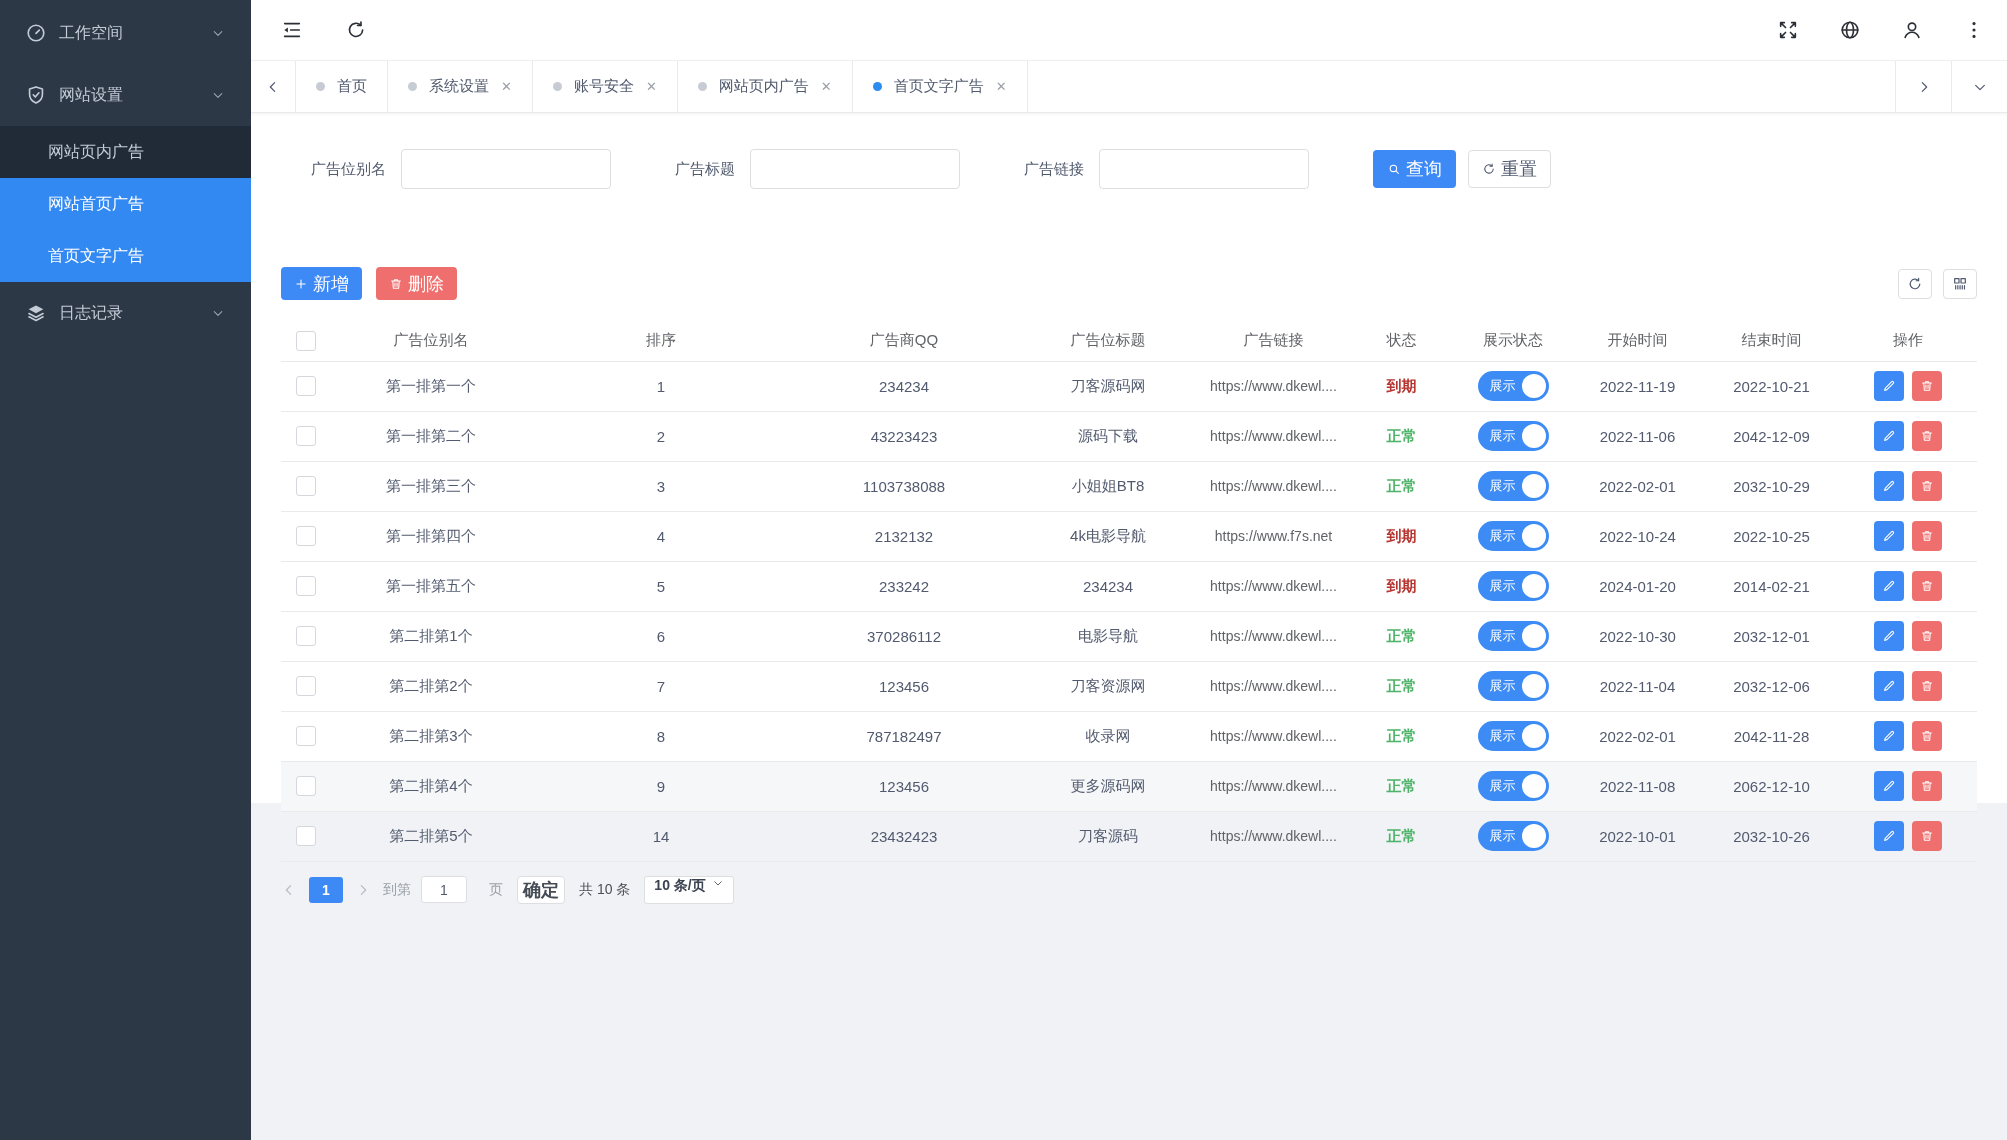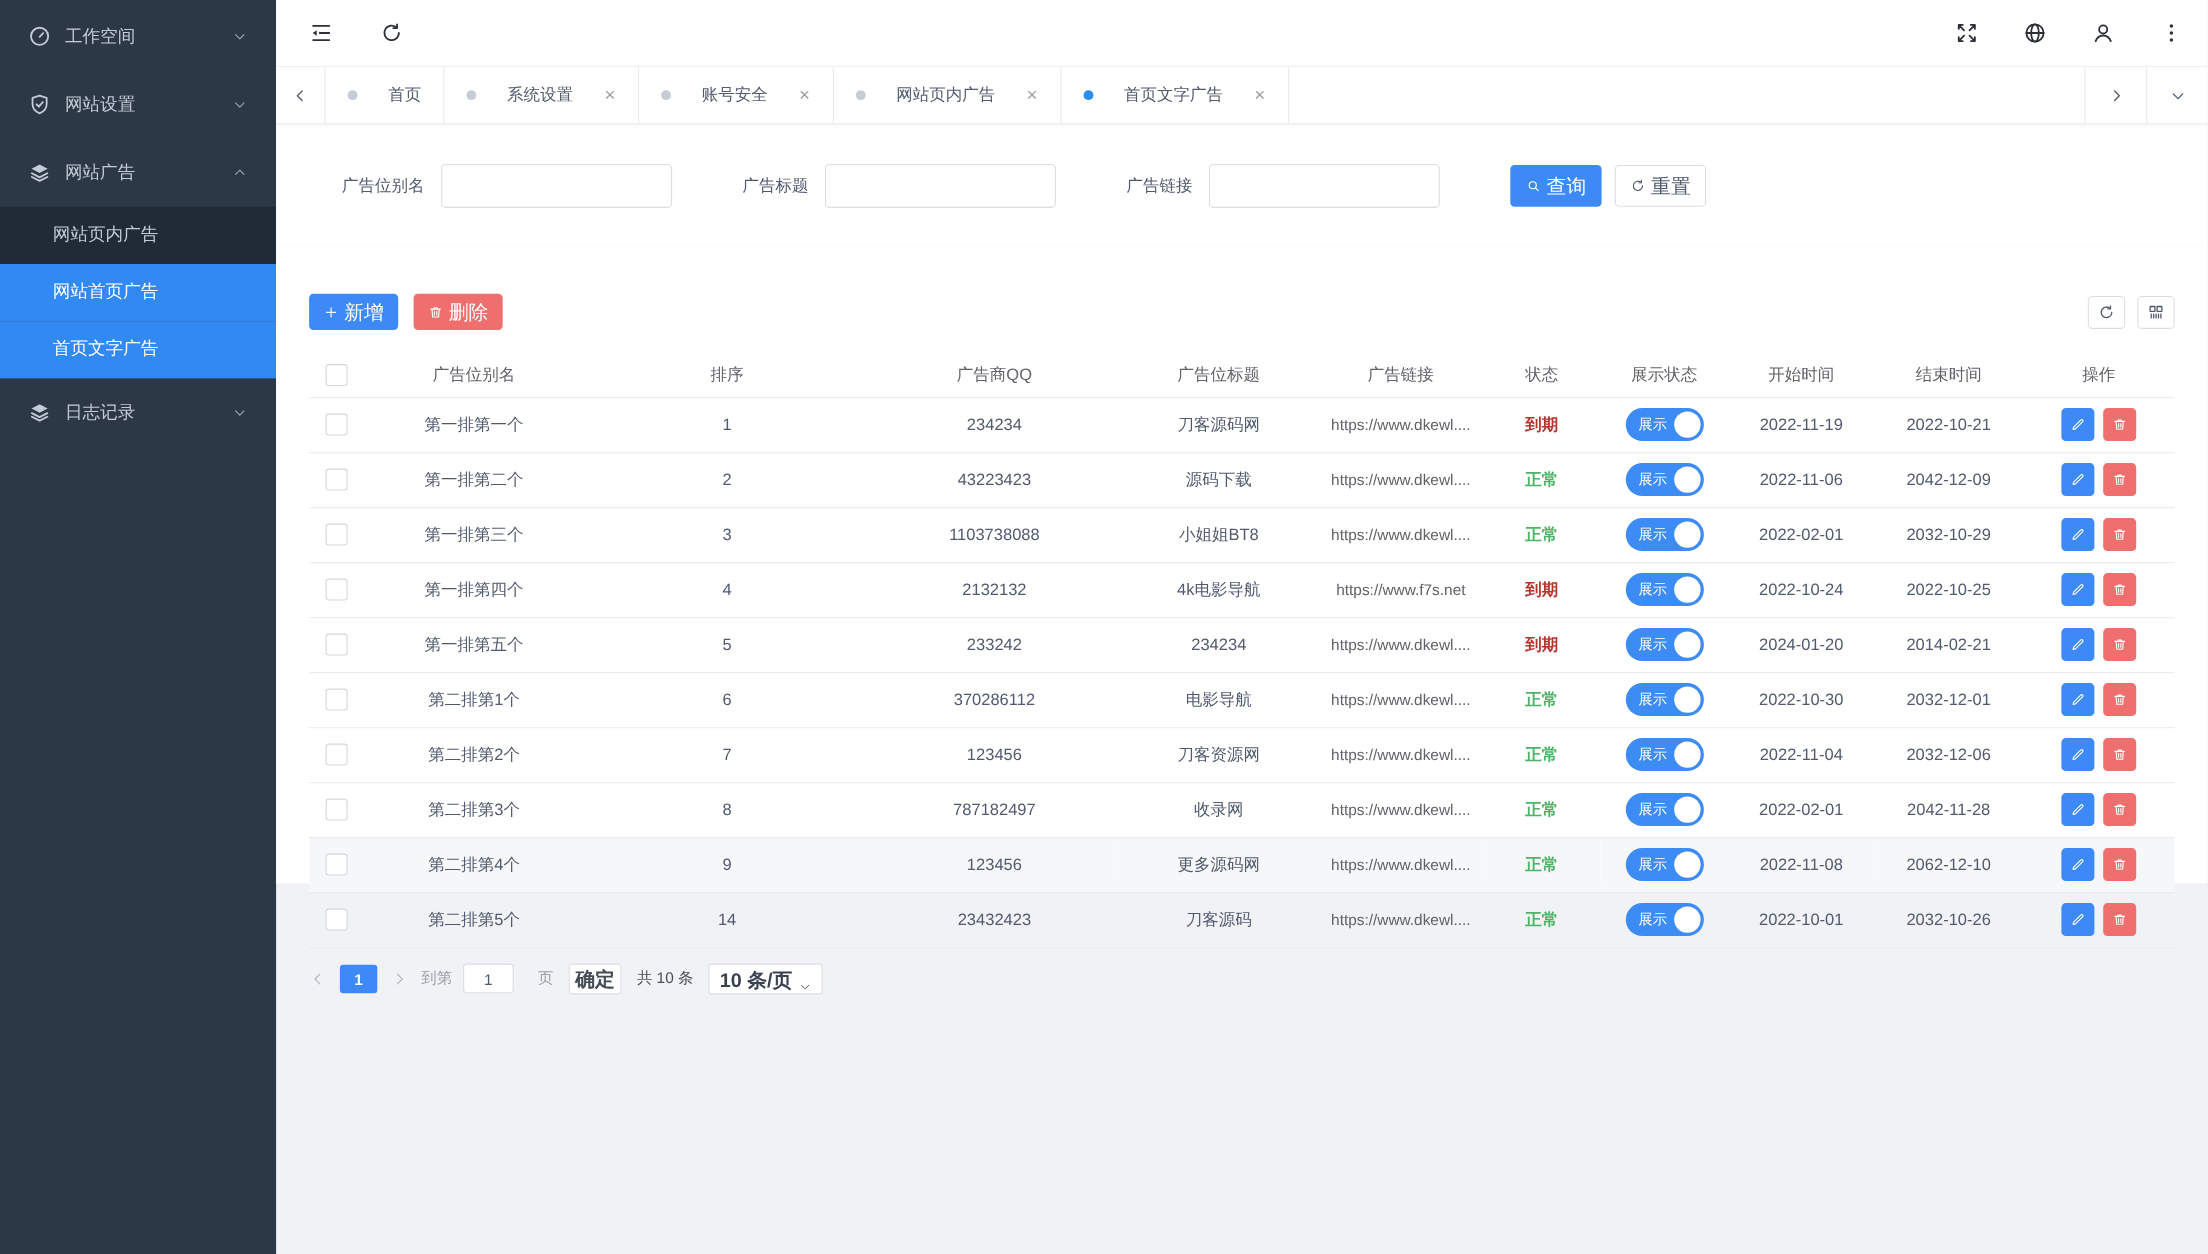--- a/index.html
+++ b/index.html
@@ -31,21 +31,21 @@
   .tb-group.left .tb-icon { margin-right:42px; }
   .tb-group.right .tb-icon { margin-left:40px; }
 
   
   .tabbar { height:53px; background:#fff; border-top:1px solid #f0f0f0; border-bottom:1px solid #e8eaec; display:flex; align-items:stretch; box-shadow:0 1px 3px rgba(0,0,0,.06); position:relative; z-index:2; }
   .tab-navbtn { width:45px; display:flex; align-items:center; justify-content:center; color:#515a6e; background:#fff; border:none; border-right:1px solid #e8eaec; cursor:pointer; }
   .tab-navbtn.bleft { border-right:1px solid #e8eaec; }
   .tab-navbtn.bright { border-left:1px solid #e8eaec; border-right:none; width:56px; }
   .tab-navbtn svg { width:16px; height:16px; }
   .tabs { display:flex; align-items:stretch; }
-  .tab { display:flex; align-items:center; padding:0 20px; border-right:1px solid #e8eaec; font-size:15px; color:#515a6e; cursor:pointer; white-space:nowrap;gap:16px; }
+  .tab { display:flex; align-items:center; padding:0 20px; border-right:1px solid #e8eaec; font-size:15px; color:#515a6e; cursor:pointer; white-space:nowrap; }
   .tab .dot { width:9px; height:9px; border-radius:50%; background:#c7ccd4; margin-right:12px; }
   .tab.active .dot { background:#2d8cf0; }
   .tab .close { margin-left:12px; color:#9aa0a8; font-size:13px; line-height:1; cursor:pointer; }
   .tab-spacer { flex:1; }
 
   
   .search-card { background:#fff; height:112px; display:flex; align-items:center; padding-left:60px; }
   .field { display:flex; align-items:center; margin-right:64px; }
   .field label { font-size:15px; color:#515a6e; margin-right:15px; white-space:nowrap; }
   .field input { width:210px; height:40px; border:1px solid #dcdee2; border-radius:4px; outline:none; padding:0 10px; font-size:14px; color:#515a6e; }
@@ -88,21 +88,21 @@
 
   
   .pagination { display:flex; align-items:center; margin-top:14px; font-size:14px; color:#666; }
   .pg-chev { width:16px; height:16px; color:#b5bcc4; display:inline-flex; cursor:pointer; }
   .pg-chev svg { width:16px; height:16px; }
   .pg-page { width:34px; height:26px; background:#3d8af7; color:#fff; border-radius:3px; display:inline-flex; align-items:center; justify-content:center; font-weight:bold; margin:0 12px; cursor:pointer; }
   .pg-goto { color:#9aa0a8; margin-left:12px; }
   .pg-input { width:46px; height:27px; border:1px solid #dcdee2; border-radius:3px; text-align:center; margin:0 10px; font-size:14px; color:#515a6e; outline:none; }
   .pg-confirm { height:28px; padding:0 5px; margin:0 14px; font-weight:bold; color:#454c55; }
   .pg-total { color:#4a4f57; margin-right:14px; }
-  .pg-size { height:28px; border:1px solid #dcdee2; border-radius:3px; display:inline-flex; align-items:flex-end; padding:0 9px; color:#3c4350; font-weight:bold; cursor:pointer; background:#fff; font-size:18px; }
+  .pg-size { height:28px; border:1px solid #dcdee2; border-radius:3px; display:inline-flex; align-items:flex-start; padding:0 9px; color:#3c4350; font-weight:bold; cursor:pointer; background:#fff; font-size:14px; }
   .pg-size svg { width:12px; height:12px; margin-left:6px; color:#555; }
 </style>
 </head>
 <body>
 
 <div class="app">
 
   <aside class="sidebar">
     <nav class="menu" id="side-nav">
         <div class="menu-item">
@@ -123,34 +123,20 @@
           <span class="mi-icon">
             <svg viewBox="0 0 24 24" fill="none" stroke="currentColor" stroke-width="1.8" stroke-linecap="round" stroke-linejoin="round">
               <path d="M12 3.2l7 2.3v6c0 4.6-2.9 7.6-7 9.3-4.1-1.7-7-4.7-7-9.3v-6z"></path>
               <path d="M9 11.8l2.2 2.4 4-4.6"></path>
             </svg>
           </span>
           <span class="mi-label">网站设置</span>
           <span class="mi-chevron">
             <svg viewBox="0 0 24 24" fill="none" stroke="currentColor" stroke-width="1.8" stroke-linecap="round" stroke-linejoin="round">
               <path d="M5.5 9.5L12 16l6.5-6.5"></path>
-            </svg>
-          </span>
-        </div>
-        <div class="menu-item">
-          <span class="mi-icon">
-            <svg viewBox="0 0 24 24" fill="none" stroke="currentColor" stroke-width="1.8" stroke-linecap="round" stroke-linejoin="round">
-              <path d="M12 3.8l8 4.2-8 4.2-8-4.2z" fill="currentColor" stroke="none"></path>
-              <path d="M4.3 12.6L12 16.6l7.7-4M4.3 16.2L12 20.1l7.7-3.9"></path>
-            </svg>
-          </span>
-          <span class="mi-label">网站广告</span>
-          <span class="mi-chevron">
-            <svg viewBox="0 0 24 24" fill="none" stroke="currentColor" stroke-width="1.8" stroke-linecap="round" stroke-linejoin="round">
-              <path d="M5.5 14.5L12 8l6.5 6.5"></path>
             </svg>
           </span>
         </div>
         <div class="submenu">
           <div class="submenu-item">网站页内广告</div>
           <div class="submenu-item active">网站首页广告</div>
           <div class="submenu-item active">首页文字广告</div>
         </div>
         <div class="menu-item">
           <span class="mi-icon">

